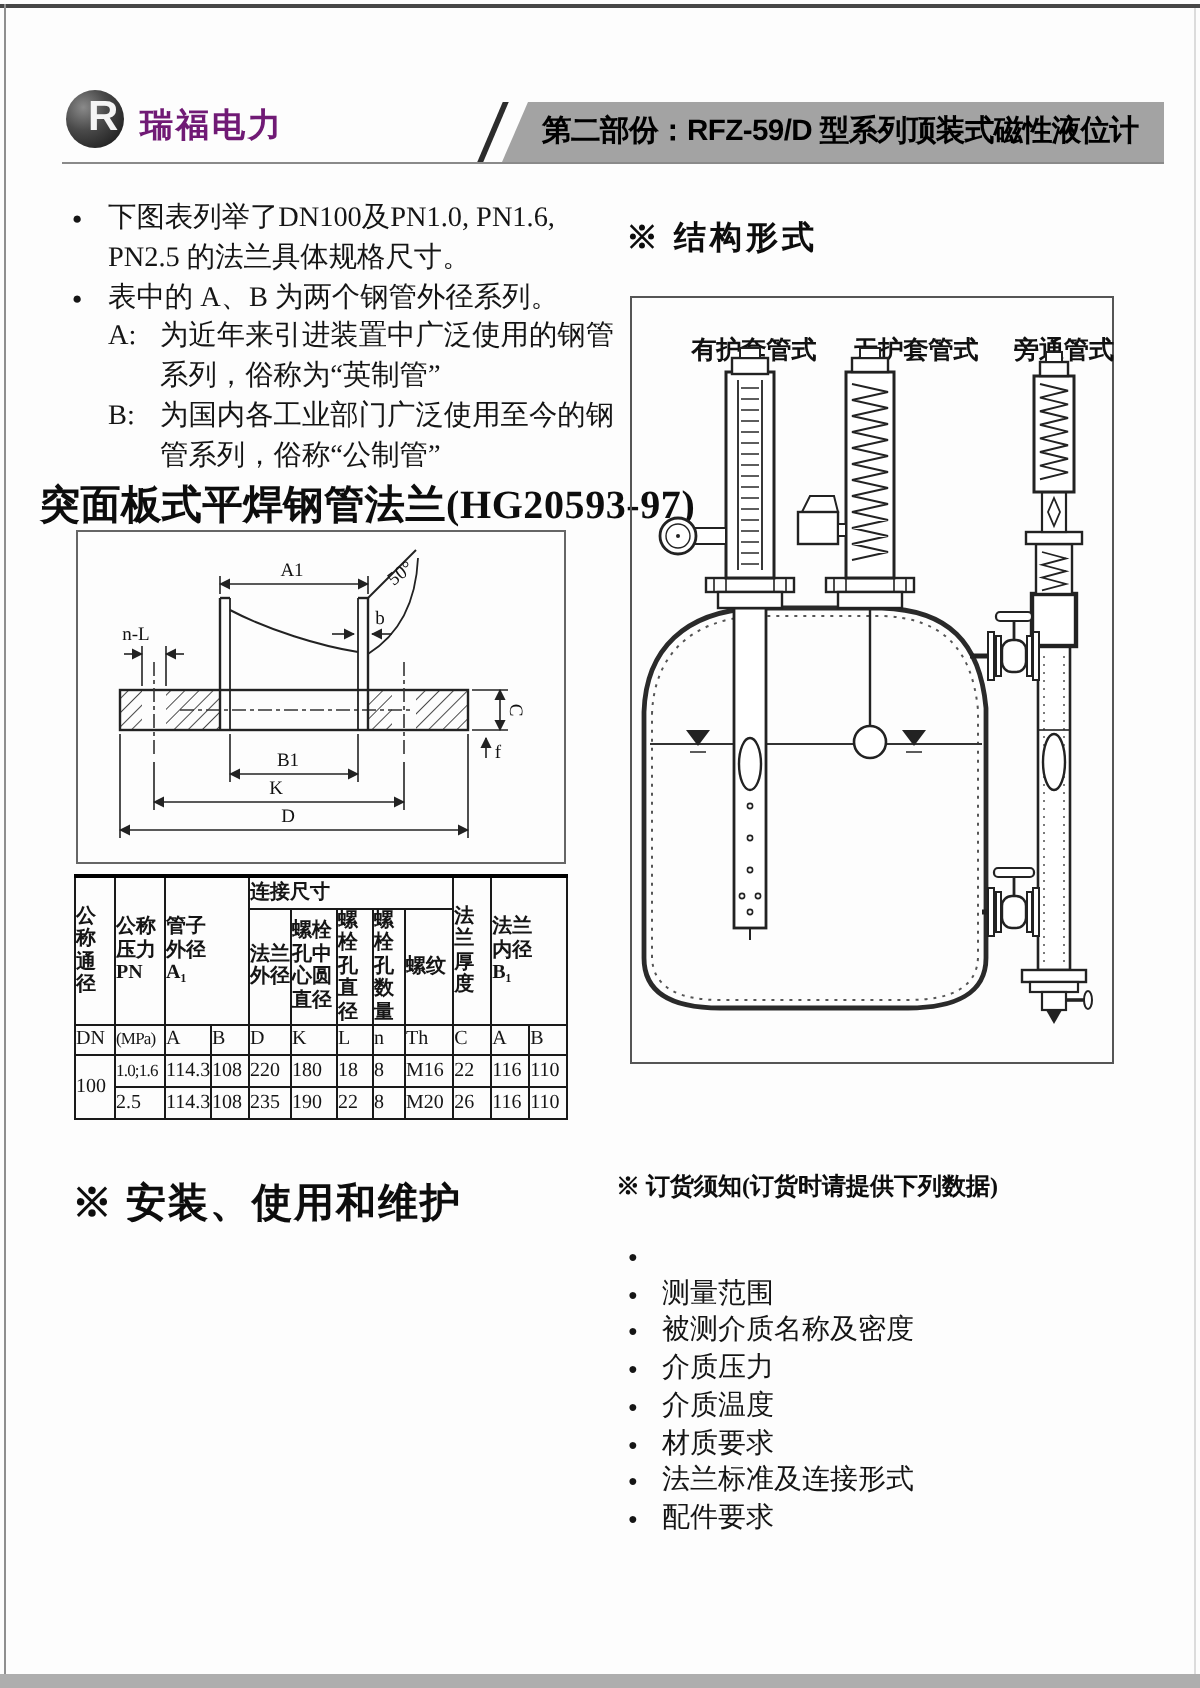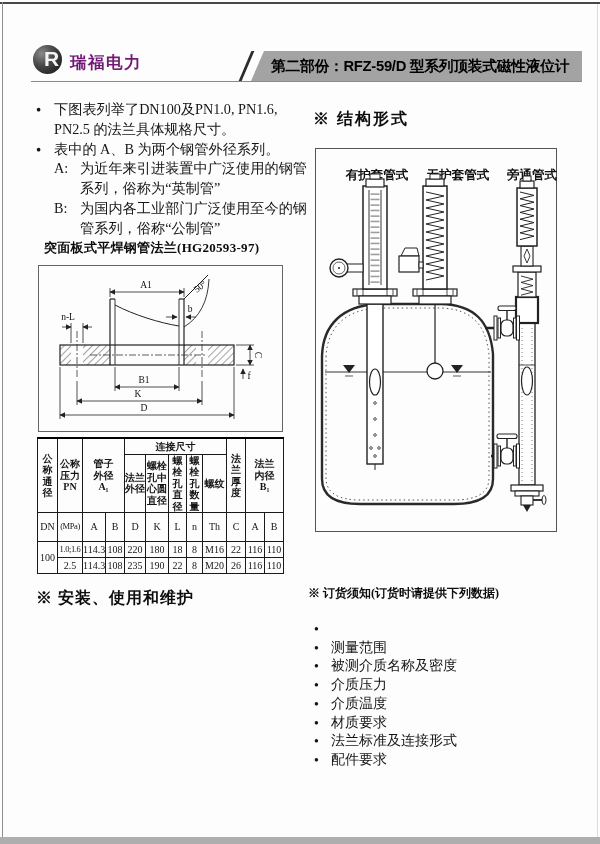--- a/index.html
+++ b/index.html
@@ -34,31 +34,31 @@
   .header-rule { left:31px; top:81px; width:551px; height:1px; background:#8a8a8a; }
 
   
   .intro { left:36px; top:100px; width:278px; font-size:14.2px; line-height:19.8px; }
   .b-item { display:flex; }
   .b-dot { width:18px; flex:none; font-size:8.5px; line-height:19.8px; }
   .sub-item { display:flex; padding-left:18px; }
   .sub-label { width:26px; flex:none; }
 
   .sec-heading { font-family:Liberation Serif, serif; font-weight:bold; color:#0d0d0d; }
-  .flange-heading { left:44px; top:239px; font-size:13px; letter-spacing:0.3px; }
+  .flange-heading { left:20px; top:239px; font-size:20px; letter-spacing:0.3px; }
   .struct-heading { left:313px; top:109px; font-size:16px; letter-spacing:2px; }
-  .install-heading { left:36px; top:588px; font-size:16px; letter-spacing:1px;text-align:center; }
+  .install-heading { left:36px; top:588px; font-size:20px; letter-spacing:1px;text-align:center; }
   .ordering-heading { left:308px; top:585px; font-size:12px; }
 
   
   .spec-table { position:absolute; left:37px; top:437px; width:246px;
     border-collapse:collapse; table-layout:fixed;
     font-size:10px; line-height:11.5px; border-top:2.5px solid #000; }
   .spec-table th, .spec-table td { border:1px solid #1a1a1a; padding:0;
-    text-align:center; vertical-align:middle; white-space:pre-line; }
+    text-align:left; vertical-align:middle; white-space:pre-line; }
   .spec-table th { font-weight:bold; }
   .spec-table td { font-weight:normal; }
   .tight { font-size:8.5px; letter-spacing:-0.4px; }
 
   
   .flange-svg { left:38px; top:265px; }
   .struct-svg { left:315px; top:148px; }
   .flange-svg text { font-family:"Liberation Serif",serif; font-size:9.5px;
     fill:#111; text-anchor:middle; }
   .struct-svg text.type-label { font-family:"Liberation Sans",sans-serif;
@@ -222,21 +222,21 @@
 心圆
 直径</th>
     <th>螺栓
 孔
 直径</th>
     <th>螺栓
 孔
 数量</th>
     <th>螺纹</th>
   </tr>
-  <tr style="height:29px">
+  <tr style="height:15px">
     <td>DN</td>
     <td class="tight">(MPa)</td>
     <td>A</td>
     <td>B</td>
     <td>D</td>
     <td>K</td>
     <td>L</td>
     <td>n</td>
     <td>Th</td>
     <td>C</td>

